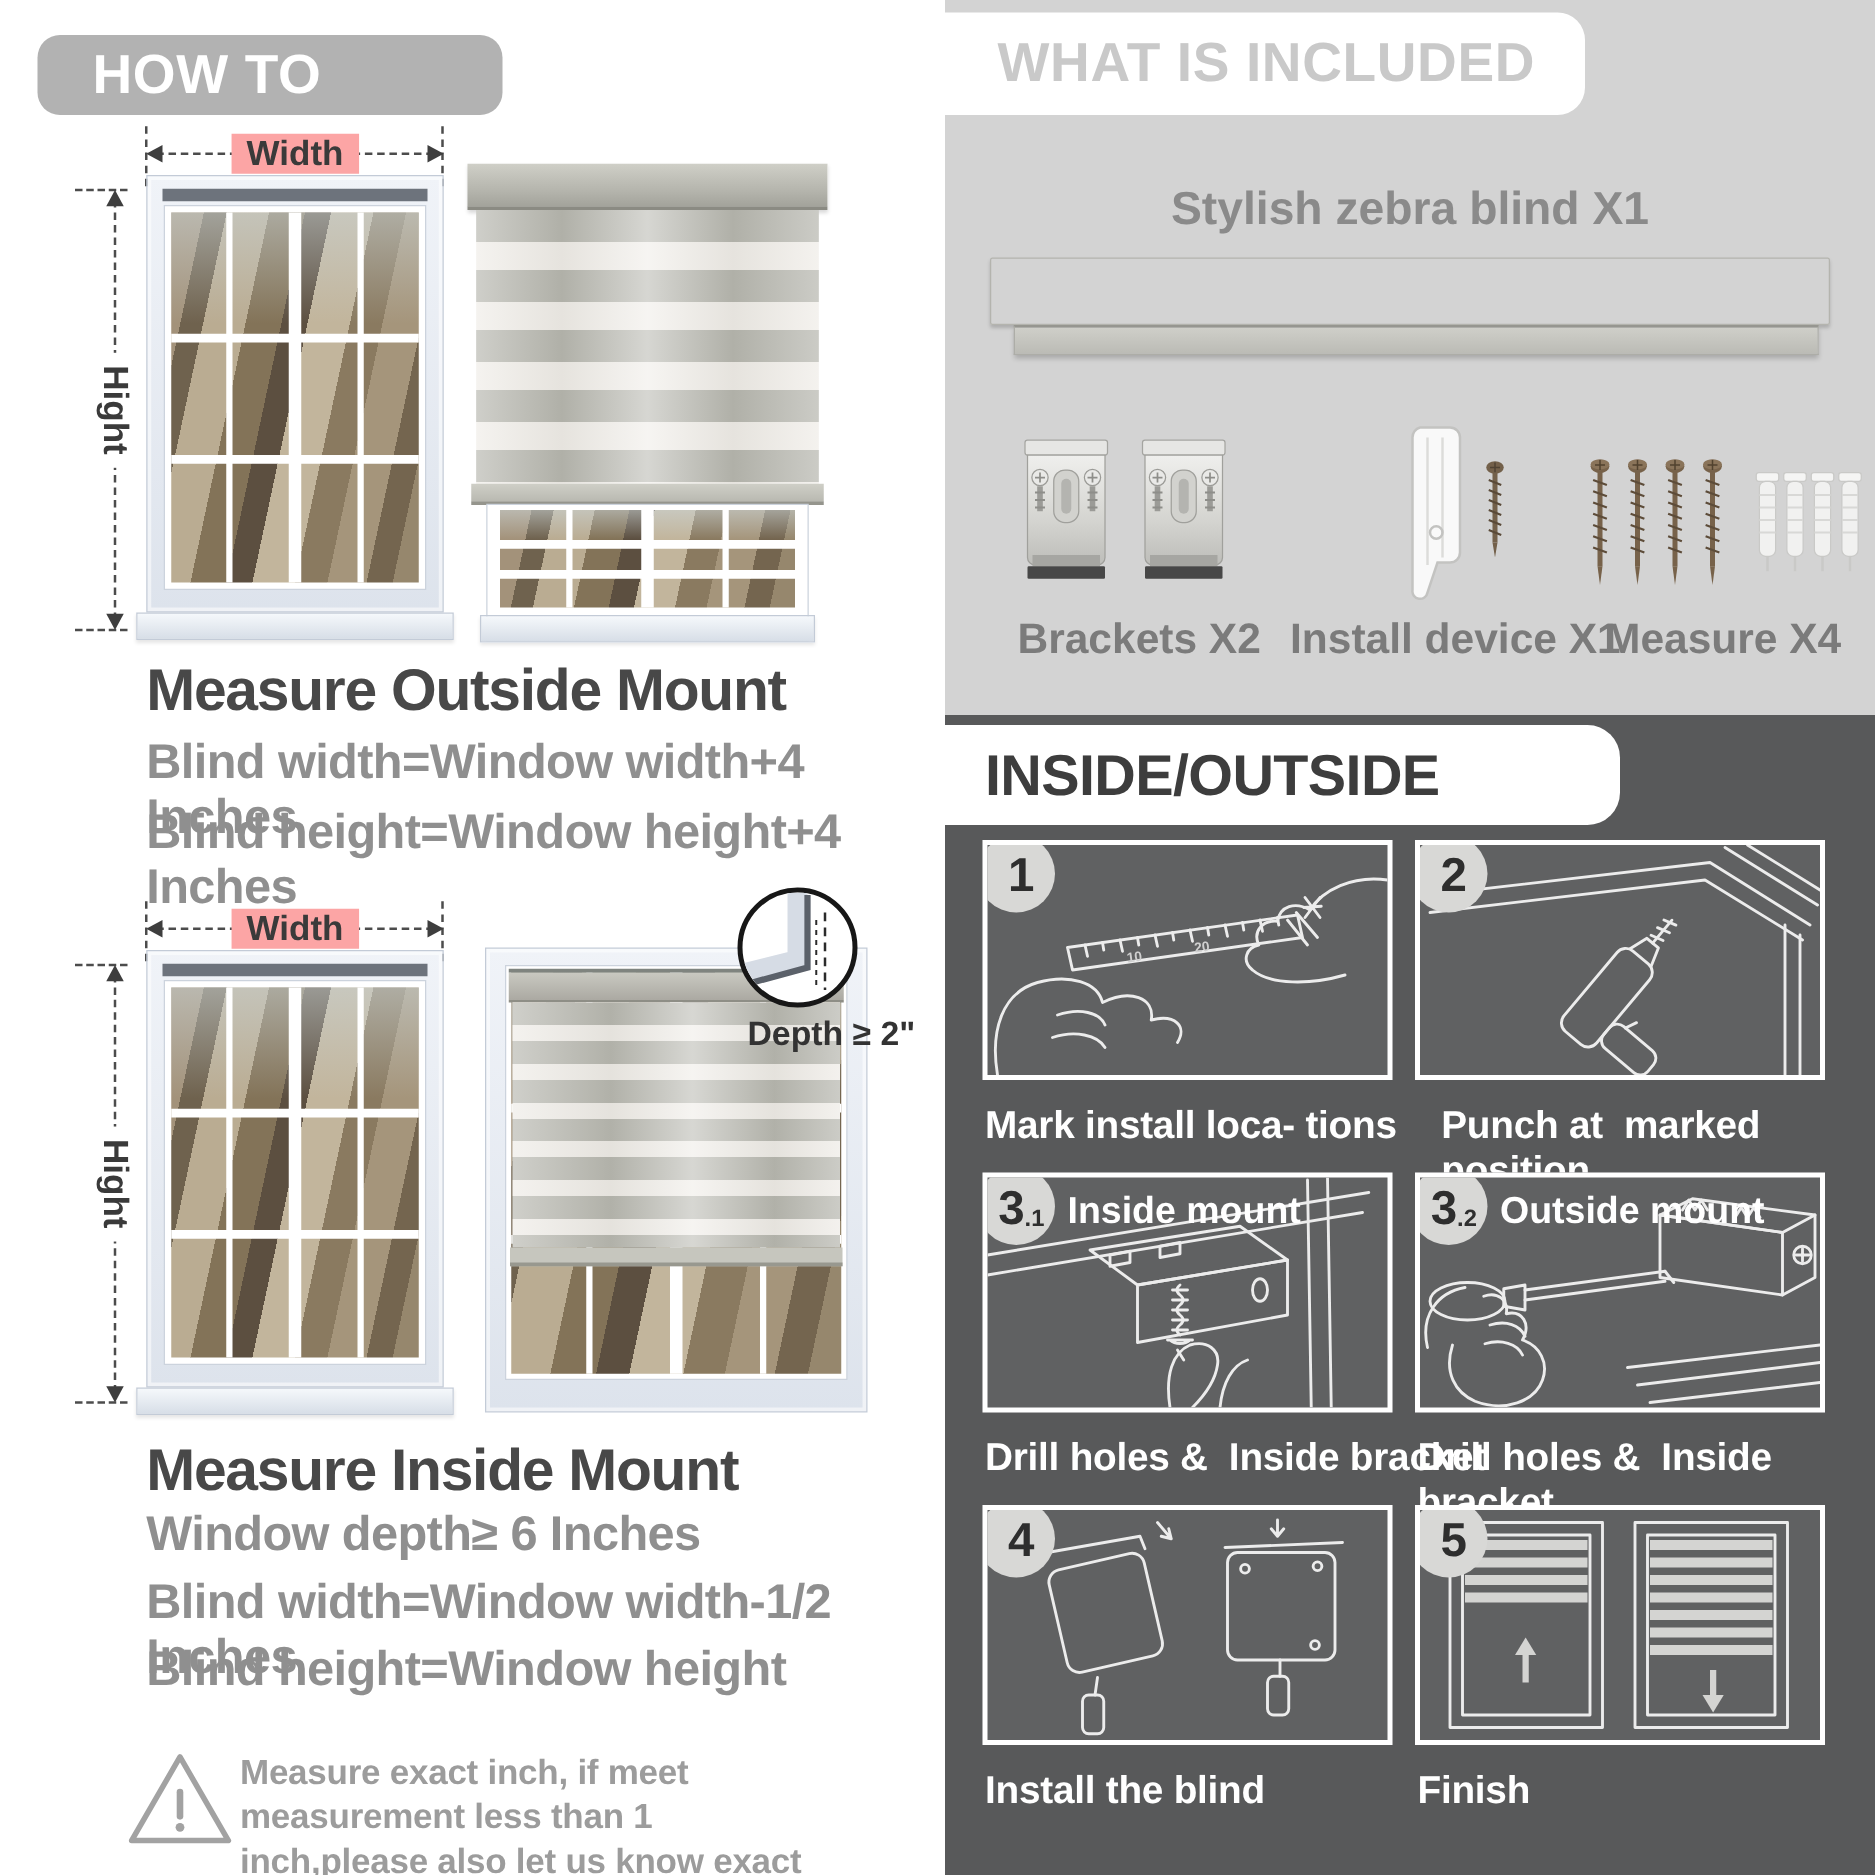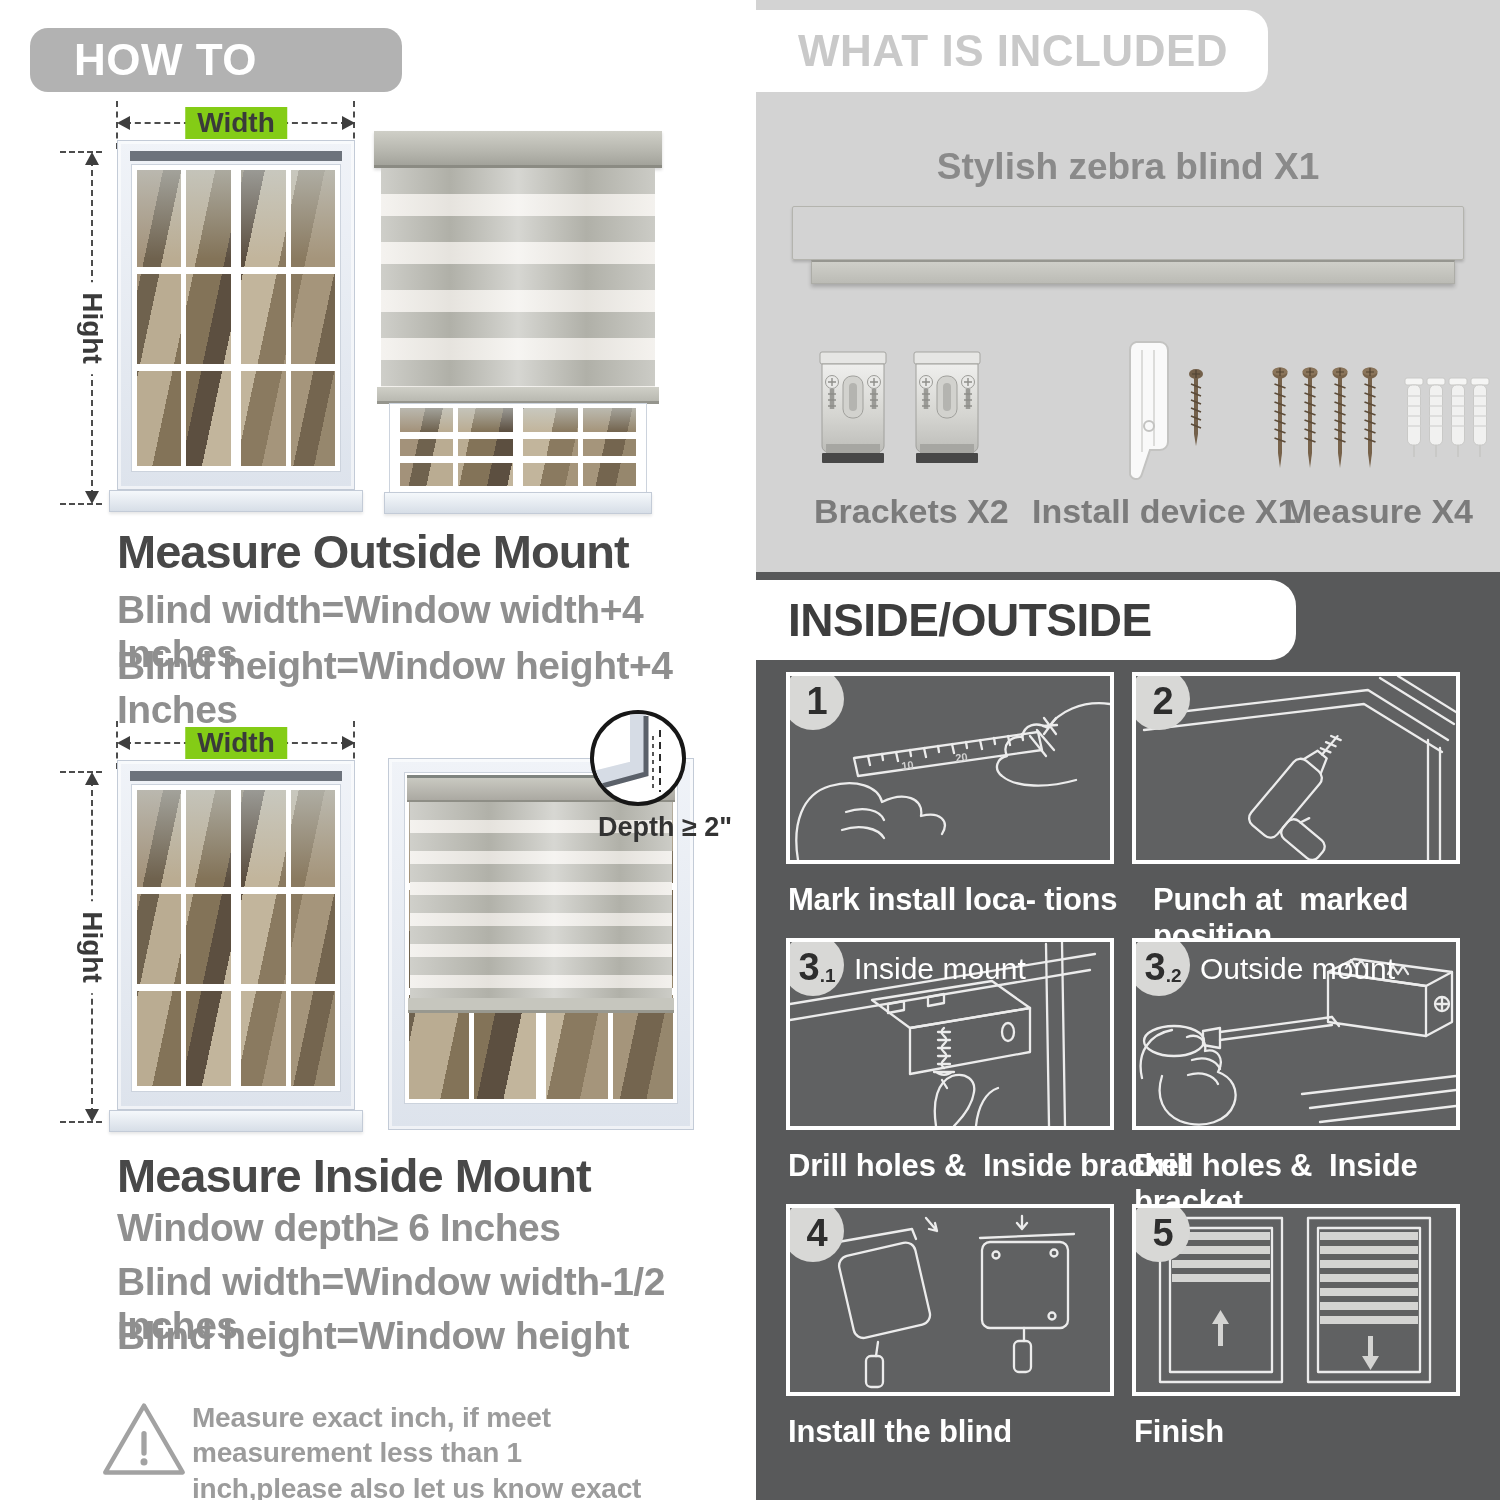--- a/index.html
+++ b/index.html
@@ -14,21 +14,21 @@
               padding-left:44px; letter-spacing:0.5px; }
   h2.mh { position:absolute; left:117px; margin:0; font-size:47px; font-weight:700; color:#484848; letter-spacing:-1px;text-align:right; }
   .formula { position:absolute; left:117px; margin:0; font-size:39px; font-weight:700; color:#8f8f8f; letter-spacing:-0.5px; }
 
   
   .harrow { position:absolute; height:22px; }
   .harrow .hline { position:absolute; left:8px; right:8px; top:10px; border-top:2px dashed #4c4c4c; }
   .ah { position:absolute; width:0; height:0; }
   .ah.l { left:0; top:4px; border-top:7px solid transparent; border-bottom:7px solid transparent; border-right:13px solid #3e3e3e; }
   .ah.r { right:0; top:4px; border-top:7px solid transparent; border-bottom:7px solid transparent; border-left:13px solid #3e3e3e; }
-  .hlabel { position:absolute; left:50%; top:11px; transform:translate(-50%,-50%); background:#84cc16;
+  .hlabel { position:absolute; left:50%; top:11px; transform:translate(-50%,-50%); background:#fca5a5;
             padding:0 12px; font-weight:700; font-size:28px; color:#3a3a3a; white-space:nowrap; }
   .varrow { position:absolute; width:22px; }
   .varrow .vline { position:absolute; top:8px; bottom:8px; left:10px; border-left:2px dashed #4c4c4c; }
   .ah.u { top:0; left:4px; border-left:7px solid transparent; border-right:7px solid transparent; border-bottom:13px solid #3e3e3e; }
   .ah.d { bottom:0; left:4px; border-left:7px solid transparent; border-right:7px solid transparent; border-top:13px solid #3e3e3e; }
   .vlabel { position:absolute; top:50%; left:11px; transform:translate(-50%,-50%) rotate(90deg); background:#fff;
             padding:2px 10px; font-weight:700; font-size:28px; color:#3a3a3a; white-space:nowrap; }
   .dropline { position:absolute; width:0; border-left:2px dashed #4c4c4c; }
   .htick { position:absolute; width:42px; height:0; border-top:2px dashed #4c4c4c; }
 
@@ -101,21 +101,21 @@
   
   .rightdark { position:absolute; left:756px; top:572px; width:744px; height:928px; background:#58595a; }
   .m-hdr { position:absolute; left:0; top:8px; width:540px; height:80px; background:#fff;
            border-radius:0 26px 26px 0; color:#3d3d3d; font-size:46px; font-weight:700; line-height:80px;
            padding-left:32px; letter-spacing:-0.5px; }
   .panel { position:absolute; width:328px; height:192px; border:4px solid #fff; background:#606162; overflow:hidden; }
   .badge { position:absolute; left:-8px; top:-8px; width:62px; height:62px; background:#d8d8d6; border-radius:50%;
            display:flex; align-items:center; justify-content:center; }
   .badge b { font-size:38px; color:#2e2e2e; font-weight:700; margin-left:8px; margin-top:4px; }
   .badge small { font-size:19px; color:#2e2e2e; font-weight:700; margin-top:22px; }
-  .ptitle { position:absolute; left:64px; top:10px; font-size:30px; font-weight:400; color:#fff; }
+  .ptitle { position:absolute; left:64px; top:10px; font-size:30px; font-weight:700; color:#fff; }
   .caption { position:absolute; font-size:31px; font-weight:700; color:#fff; white-space:pre-wrap; letter-spacing:-0.2px; }
   .art { position:absolute; left:0; top:0; width:100%; height:100%; }
   .ln { fill:none; stroke:#ececec; stroke-width:2.3; stroke-linecap:round; stroke-linejoin:round; }
   .mark { fill:#cfcfcf; font-size:11px; font-weight:700; font-family:"Liberation Sans",sans-serif; }
 </style>
 </head>
 <body>
 
 <div id="page">
 

